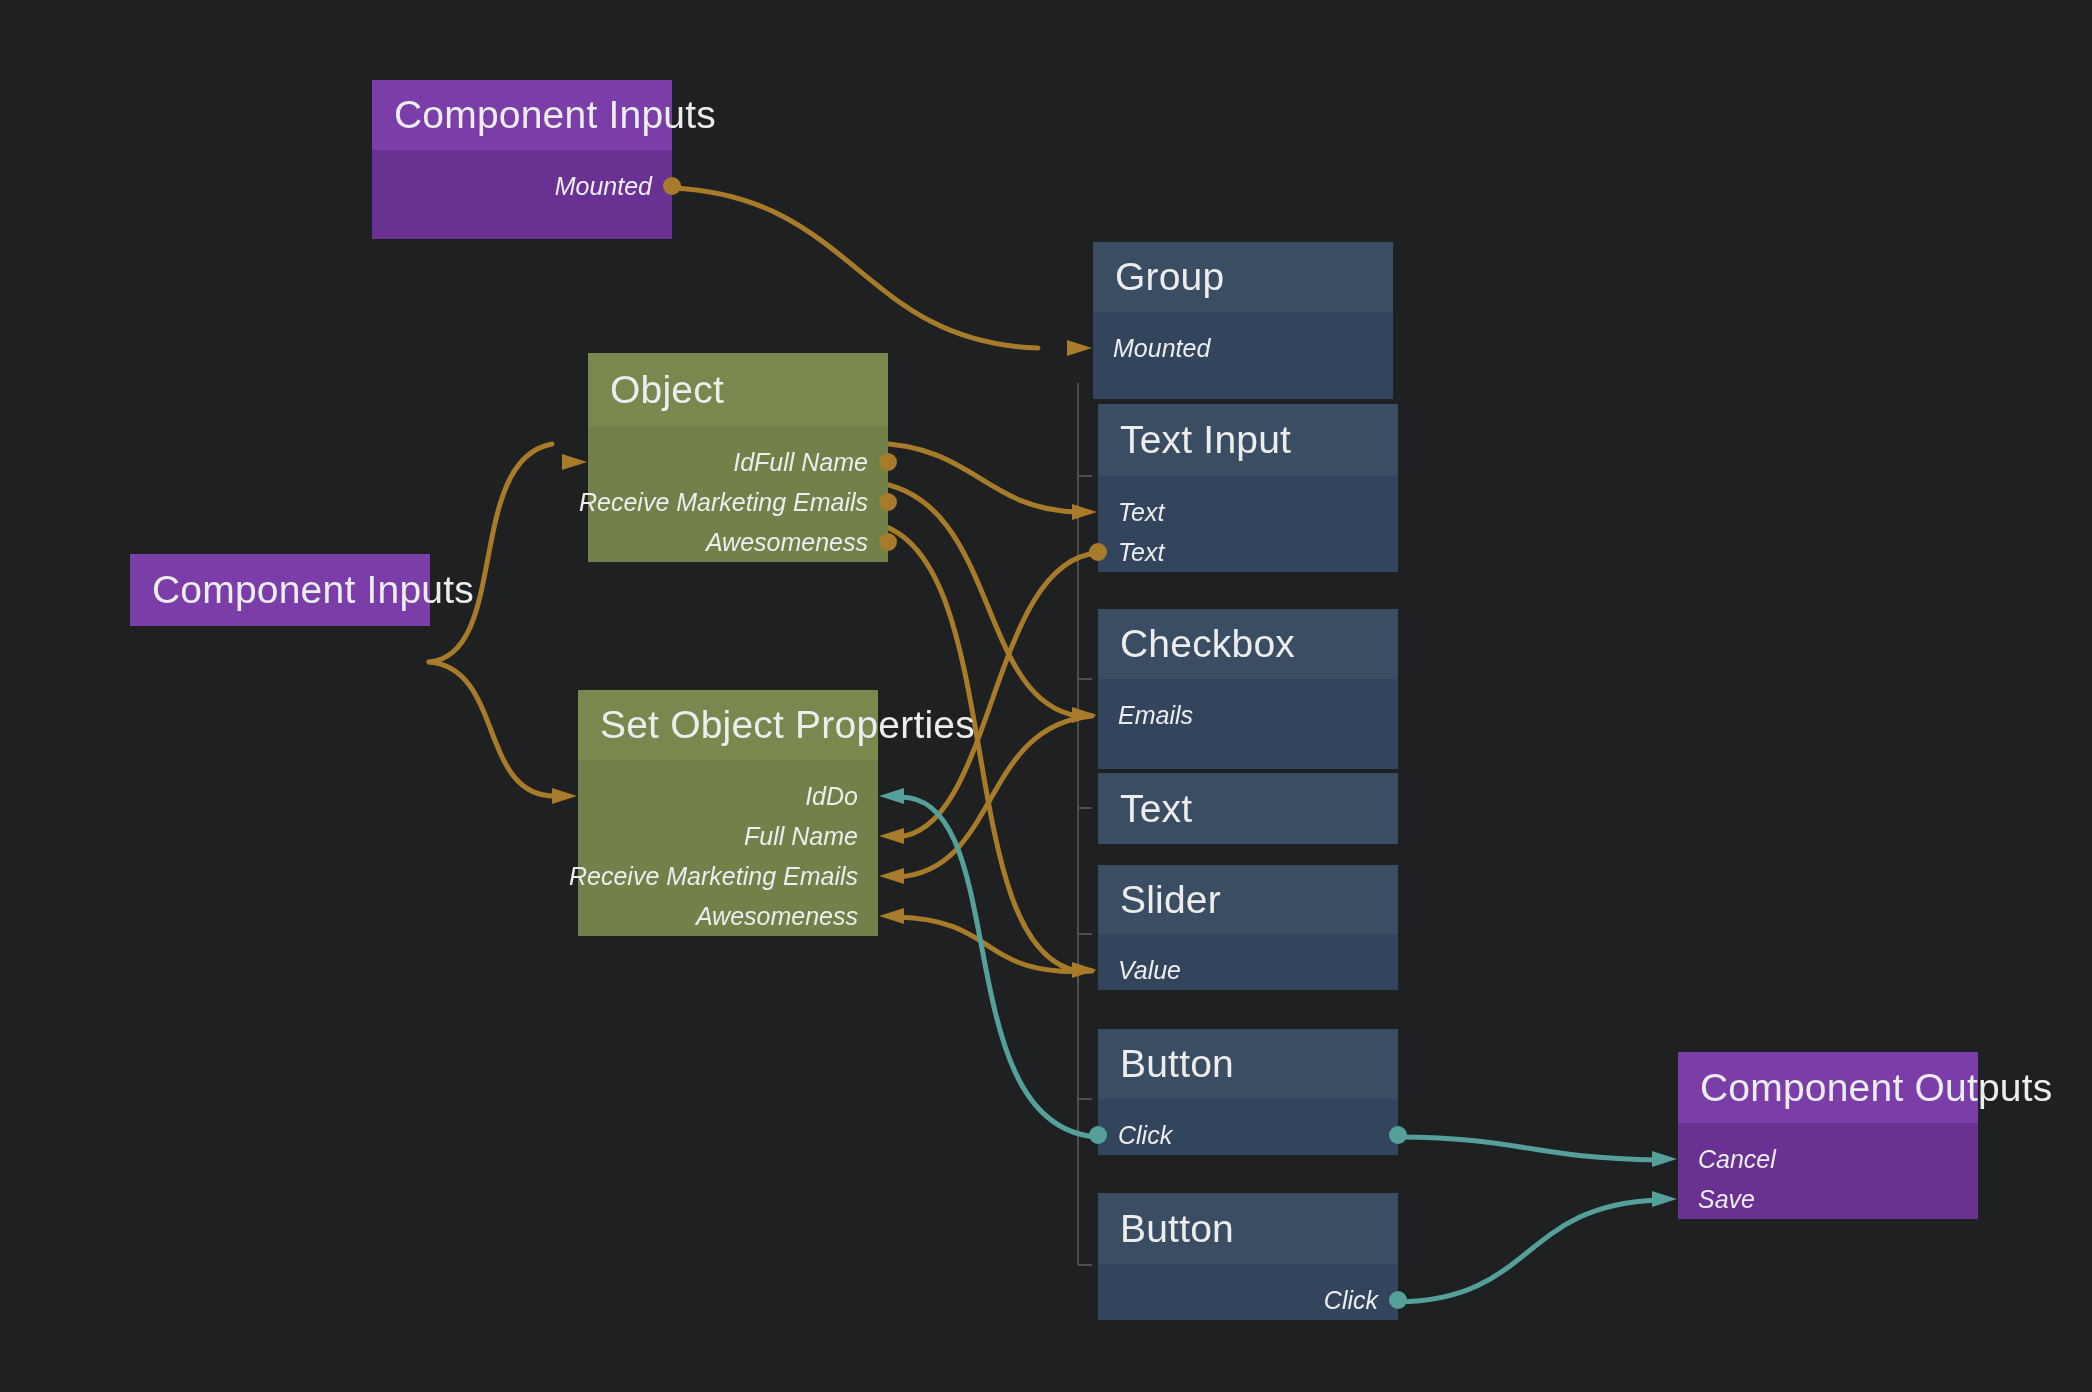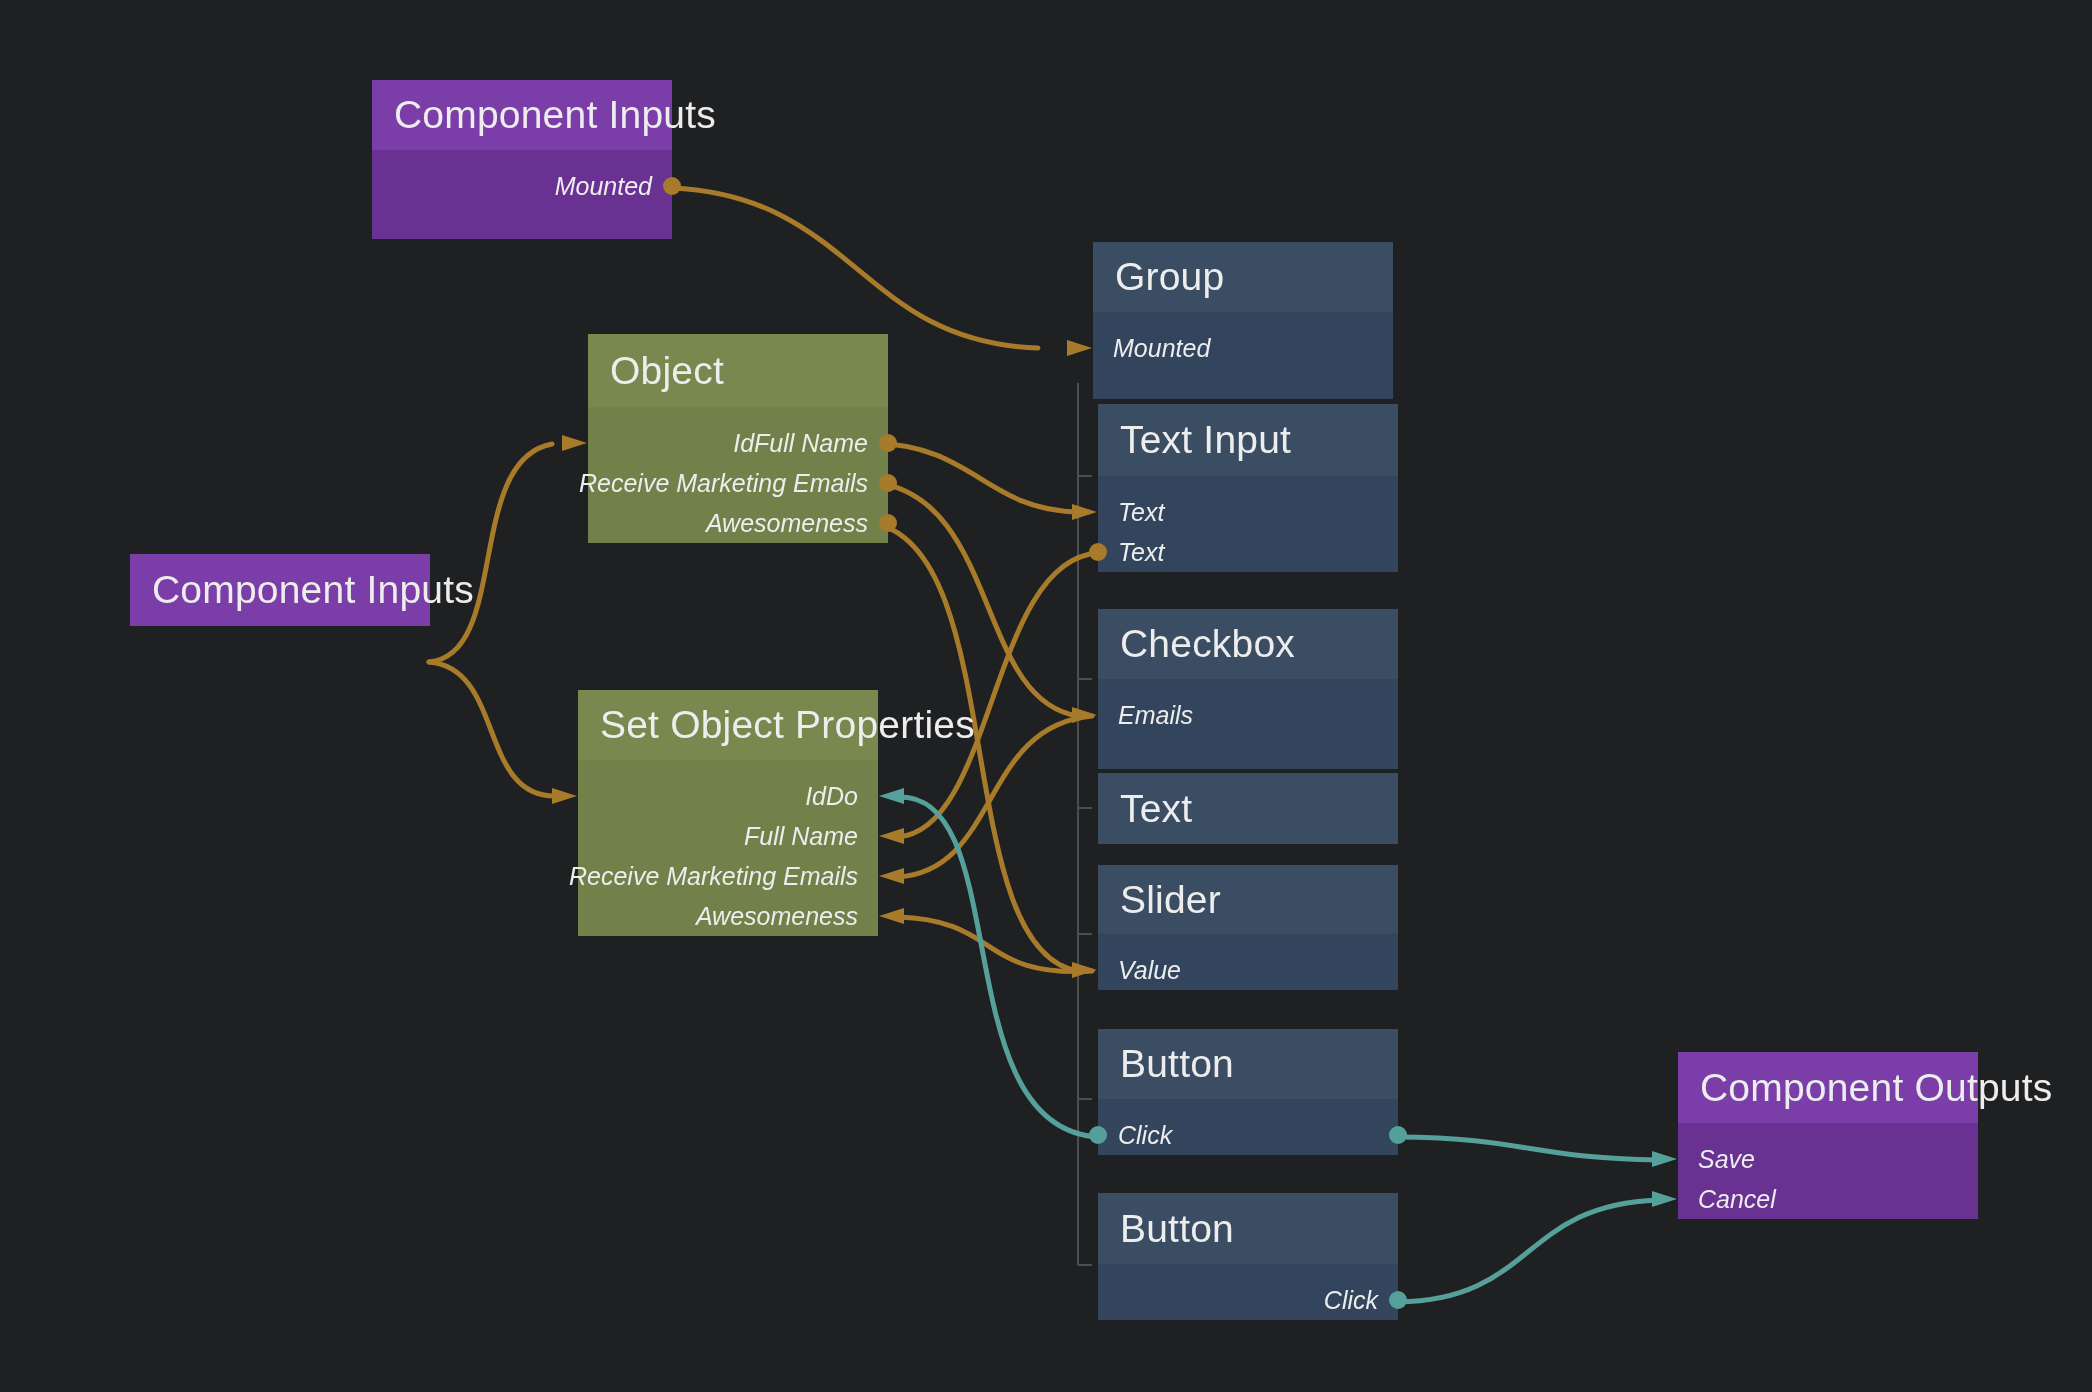--- a/index.html
+++ b/index.html
@@ -77,21 +77,21 @@
       <span class="lbl">Group</span>
     </div>
     <div class="body" style="height:71px;">
       <div class="row">
         <span class="lbl">Mounted</span>
         <i class="p-arr in-l"></i>
       </div>
     </div>
   </div>
 
-  <div class="node olive" style="left:572px;top:334px;height:225px;padding-left:16px;">
+  <div class="node olive" style="left:572px;top:353px;height:225px;padding-left:16px;">
     <div class="hdr" style="height:73px;">
       <span class="lbl">Object</span>
     </div>
     <div class="body">
       <div class="row dual">
         <span class="lbl">Id</span>
         <span class="lbl">Full Name</span>
         <i class="p-arr in-l"></i>
         <i class="p-dot r oc"></i>
       </div>
@@ -208,23 +208,23 @@
       </div>
     </div>
   </div>
 
   <div class="node purple" style="left:1678px;top:1052px;height:183px;">
     <div class="hdr" style="height:71px;">
       <span class="lbl">Component Outputs</span>
     </div>
     <div class="body">
       <div class="row">
+        <span class="lbl">Cancel</span>
+        <i class="p-arr in-l teal"></i>
+      </div>
+      <div class="row">
         <span class="lbl">Save</span>
         <i class="p-arr in-l teal"></i>
       </div>
-      <div class="row">
-        <span class="lbl">Cancel</span>
-        <i class="p-arr in-l teal"></i>
-      </div>
     </div>
   </div>
 
 </div>
 
 </body></html>

